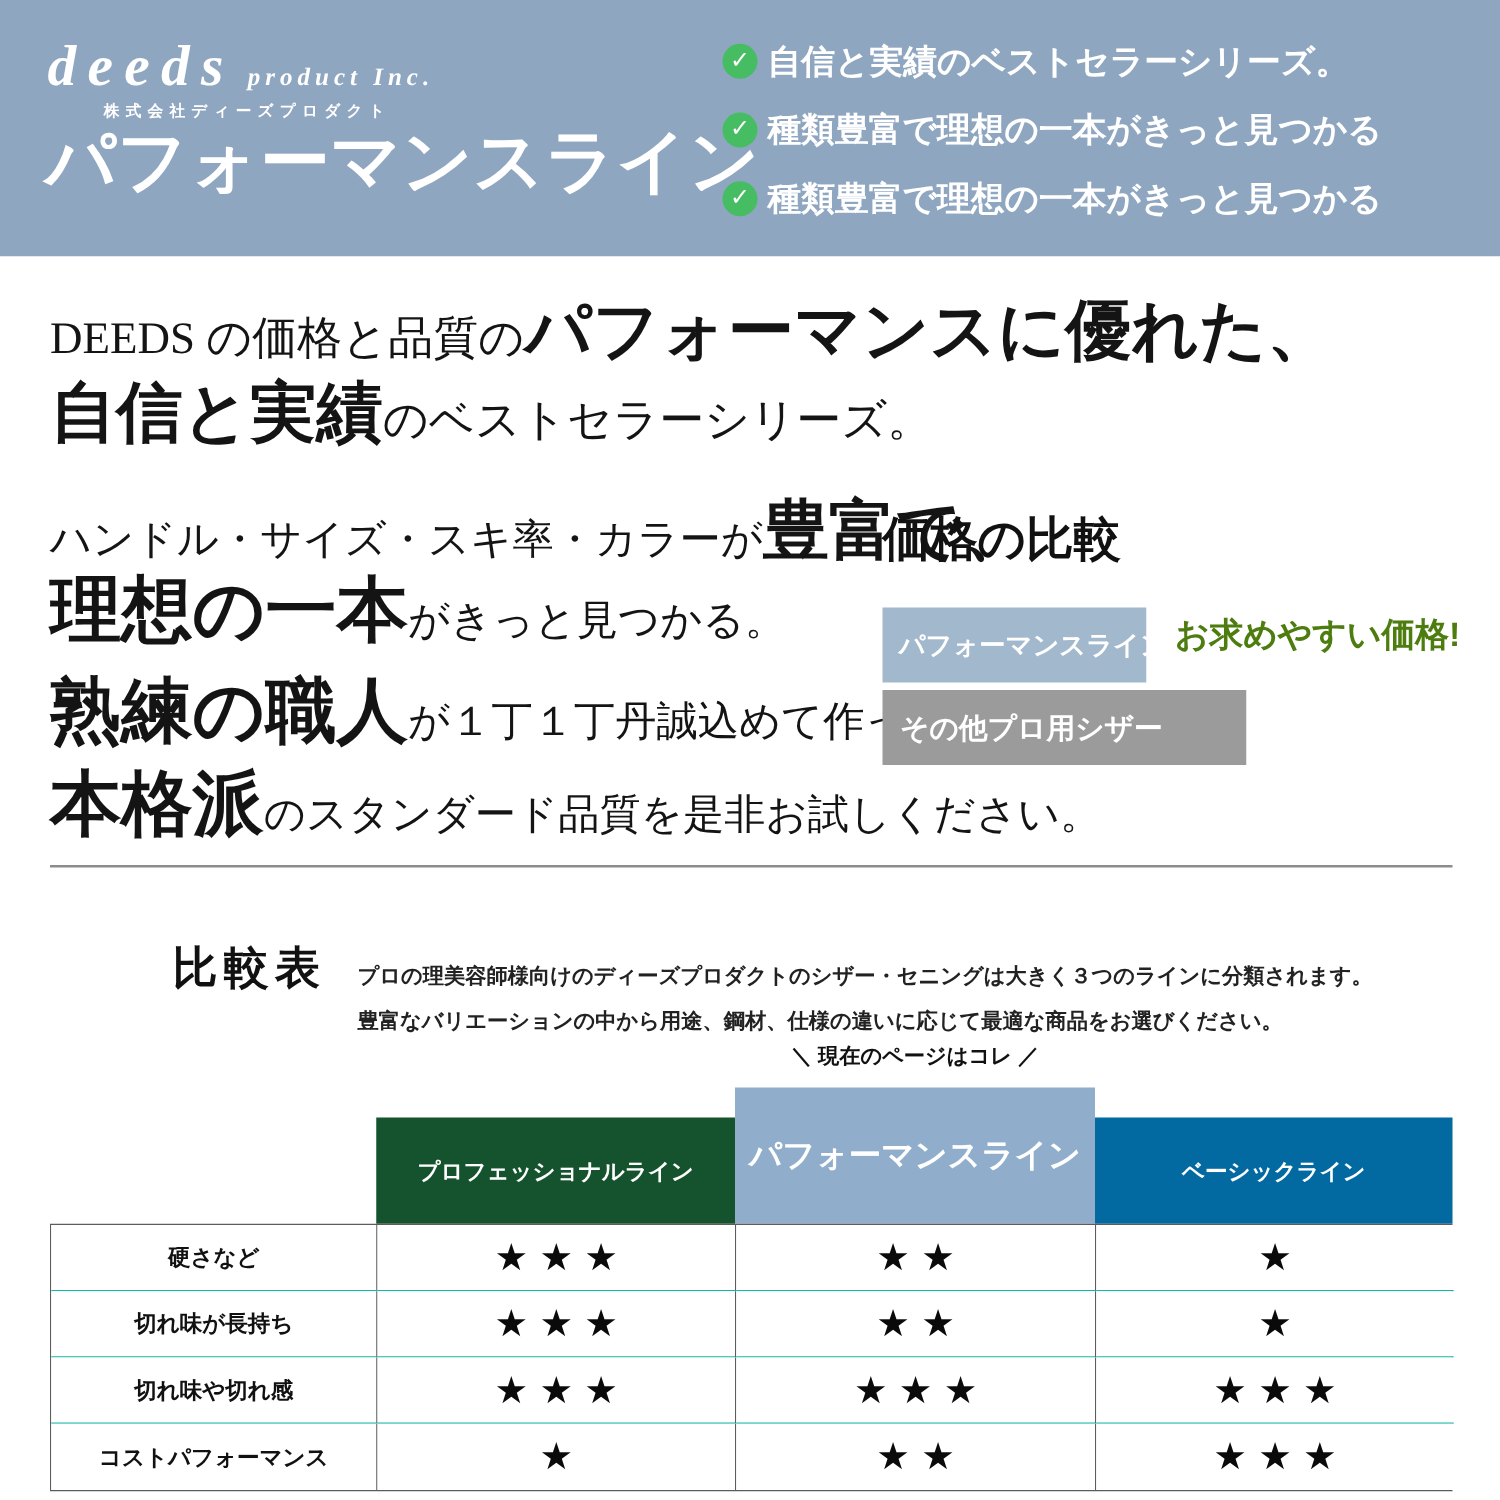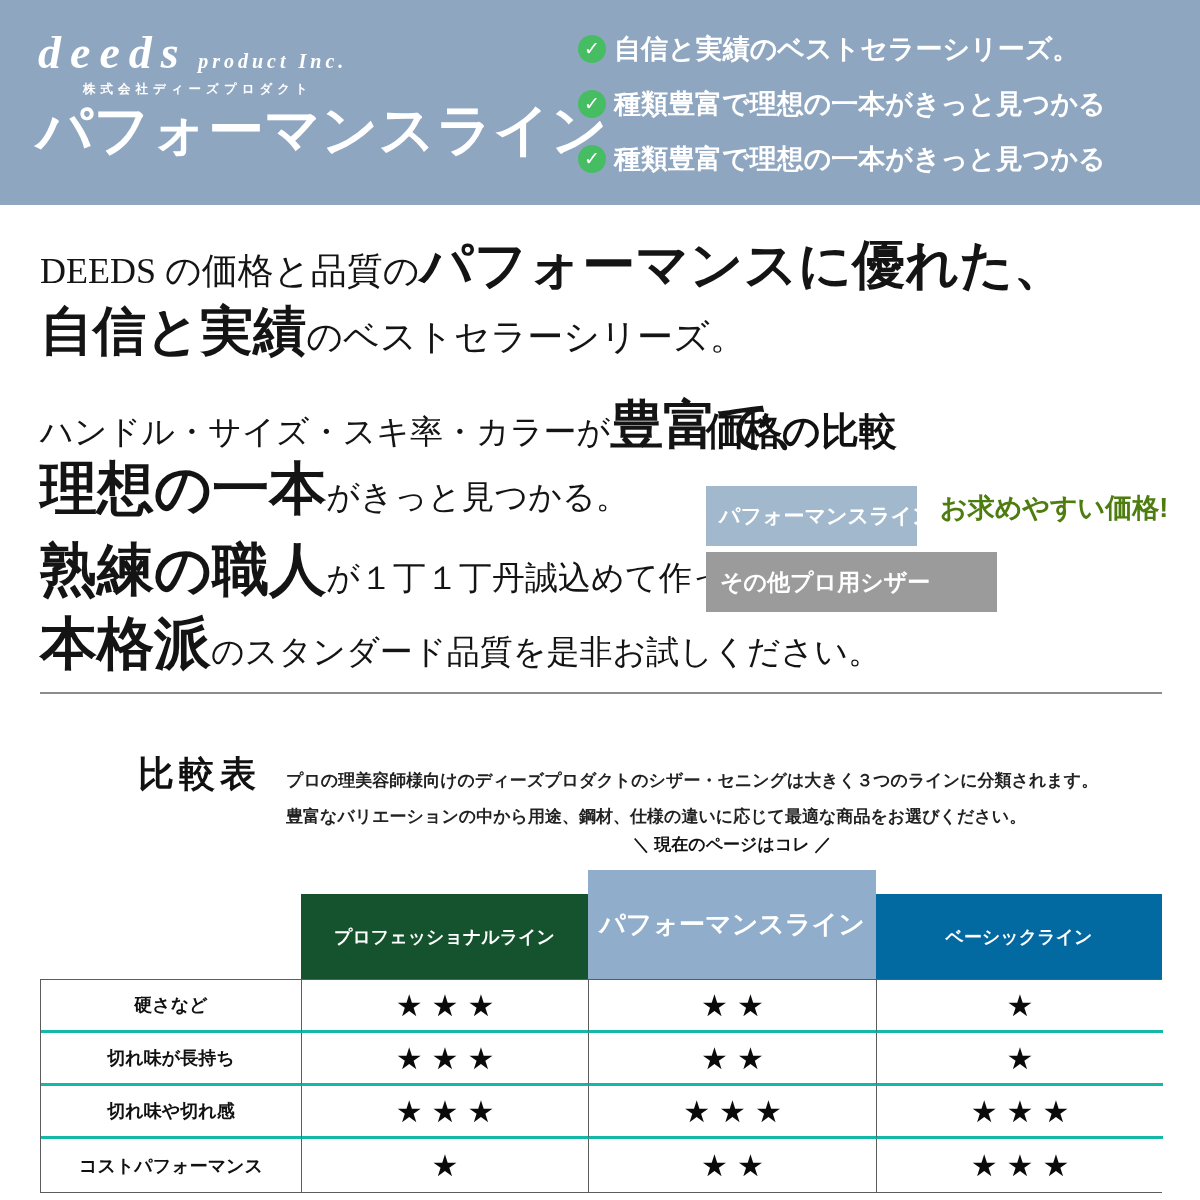--- a/index.html
+++ b/index.html
@@ -90,21 +90,21 @@
   .col-box-1 { left: 301px; top: 894px; width: 287px; height: 85px; font-size: 18px; }
   .col-box-2 { left: 588px; top: 870px; width: 288px; height: 109px; font-size: 26px; }
   .col-box-3 { left: 876px; top: 894px; width: 286px; height: 85px; font-size: 18px; }
   
   .cmp-table {
     position: absolute; left: 40px; top: 979px; width: 1122px;
     display: grid; grid-template-columns: 261px 287px 288px 286px; grid-auto-rows: 53px;
     border: 1px solid #5c5c5c;
   }
   .cell {
-    border-right: 1px solid #5c5c5c; border-bottom: 3px solid #14b8a6;
+    border-right: 1px solid #5c5c5c; border-bottom: 1px solid #14b8a6;
     display: flex; align-items: center; justify-content: center; background: #fff;
   }
   .cell:nth-child(4n) { border-right: none; }
   .cmp-table .row-last { border-bottom: none; }
   .cell-label { font-size: 18px; font-weight: bold; color: #111; }
   .cell-stars { font-size: 30px; color: #0a0a0a; letter-spacing: 9px; text-indent: 9px; }
 </style>
 </head>
 <body>
 

